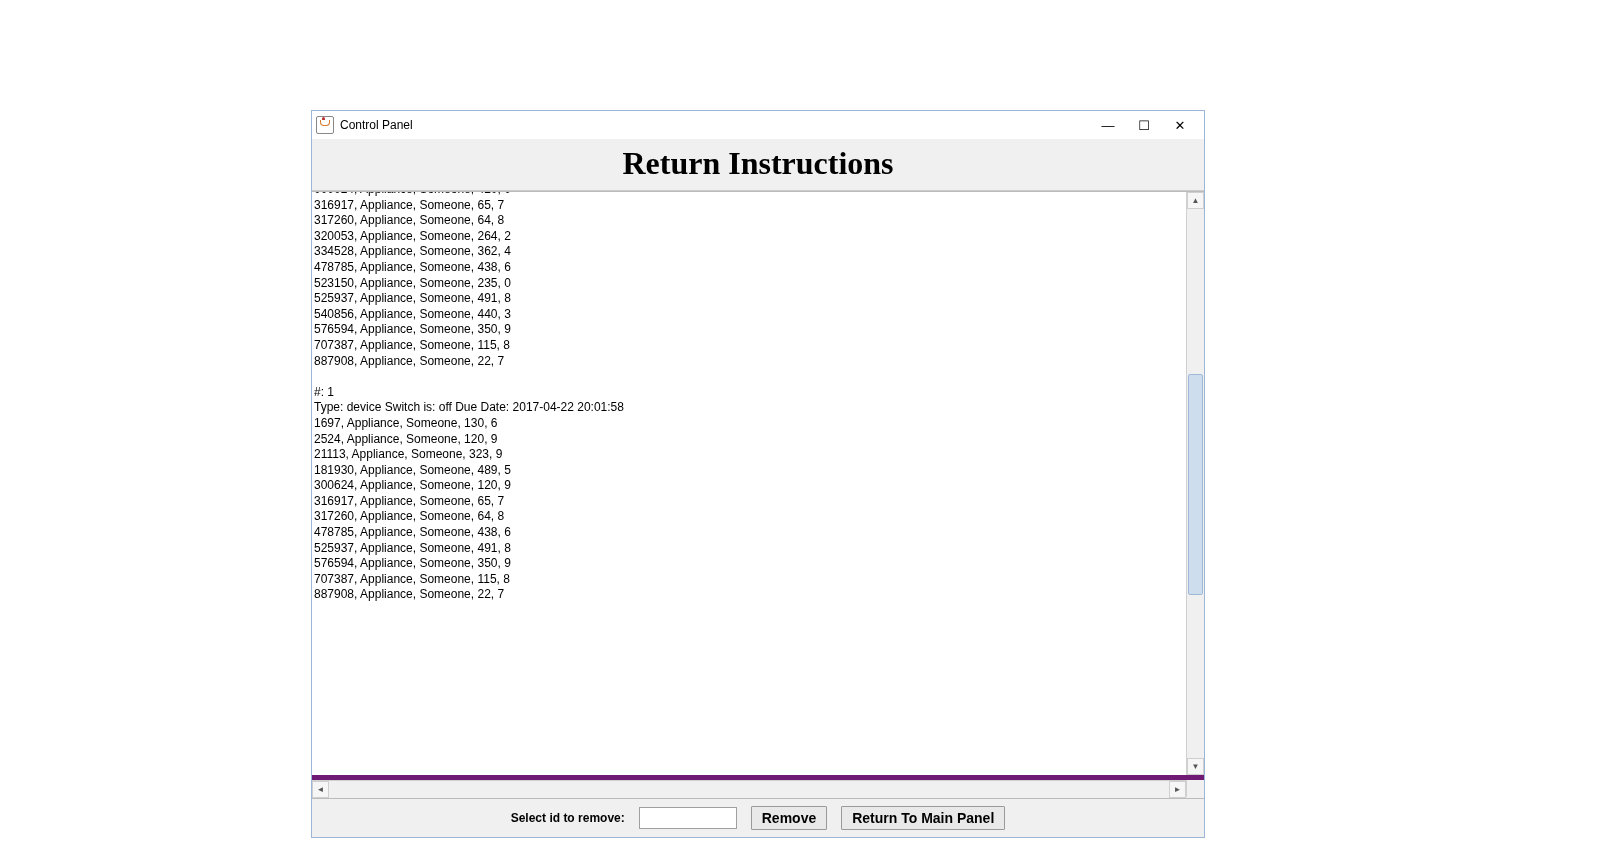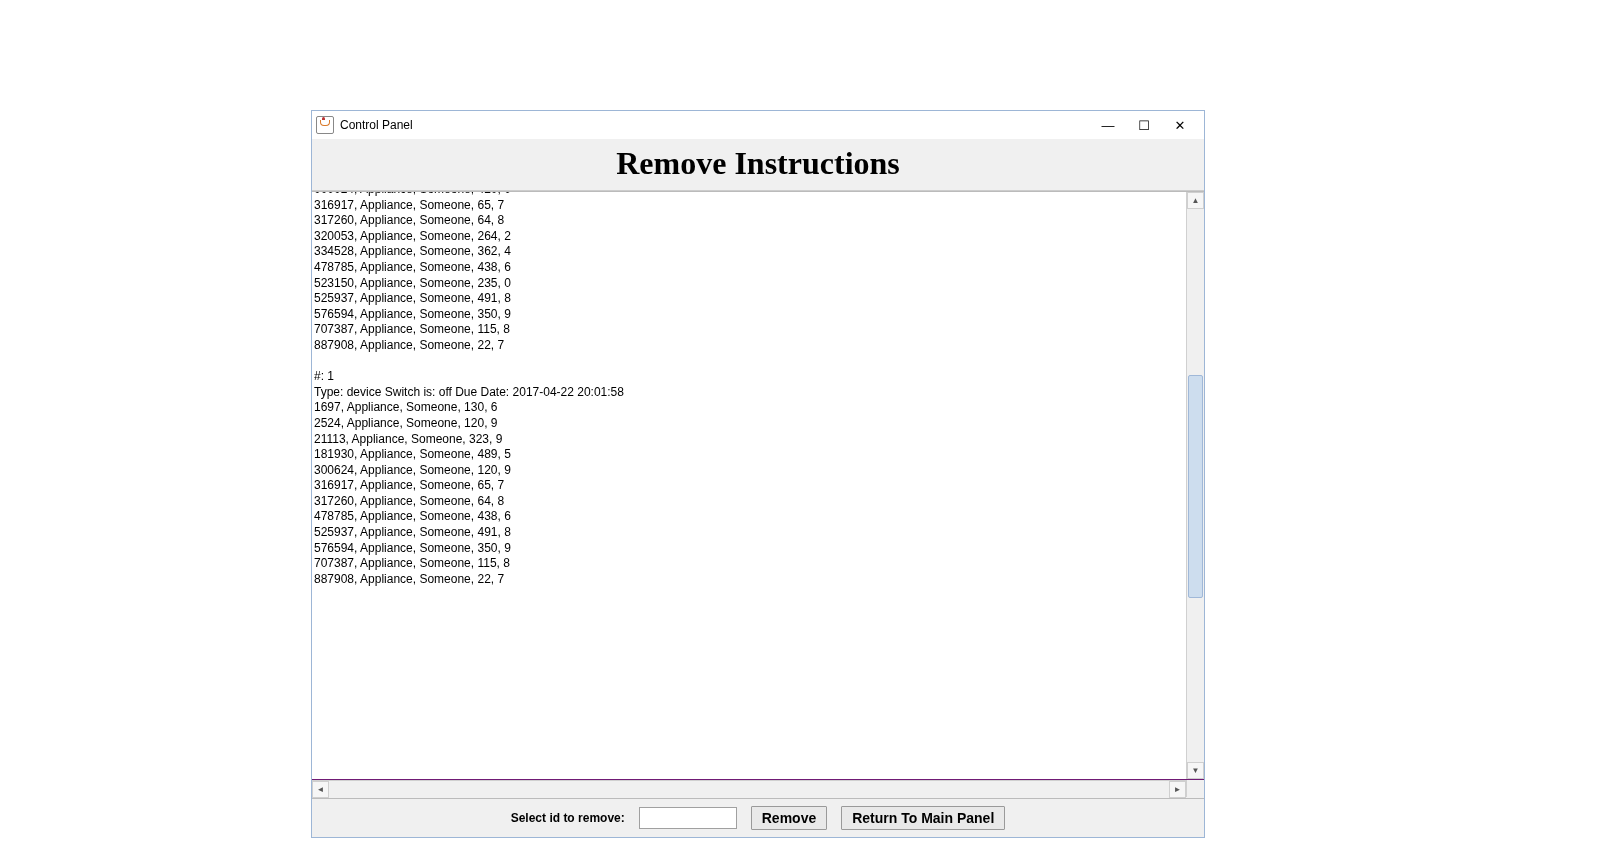--- a/index.html
+++ b/index.html
@@ -92,21 +92,21 @@
     display: flex;
     flex-direction: column;
     border-top: 1px solid #bbb;
     border-bottom: 1px solid #bbb;
     min-height: 0;
   }
   .text-scroll {
     flex: 1;
     display: flex;
     min-height: 0;
-    border-bottom: 1px solid #701a75;
+    border-bottom: 5px solid #701a75;
   }
   .text-body {
     flex: 1;
     padding: 0 2px 2px 2px;
     font-size: 12px;
     font-family: Arial, Helvetica, sans-serif;
     color: #000;
     line-height: 15.6px;
     background: #ffffff;
     overflow: hidden;
@@ -211,33 +211,34 @@
   <div class="titlebar">
     <span class="java-icon"></span>
     <span class="titlebar-title">Control Panel</span>
     <div class="win-controls">
       <span>—</span>
       <span>☐</span>
       <span>✕</span>
     </div>
   </div>
 
-  <div class="header">Remove Instructions</div>
+  <div class="header">Return Instructions</div>
 
   <div class="content-area">
     <div class="text-scroll">
       <div class="text-body">
         <div class="text-line clipped-line">000024, Appliance, Someone, 420, 0</div>
         <div class="text-line">316917, Appliance, Someone, 65, 7</div>
         <div class="text-line">317260, Appliance, Someone, 64, 8</div>
         <div class="text-line">320053, Appliance, Someone, 264, 2</div>
         <div class="text-line">334528, Appliance, Someone, 362, 4</div>
         <div class="text-line">478785, Appliance, Someone, 438, 6</div>
         <div class="text-line">523150, Appliance, Someone, 235, 0</div>
         <div class="text-line">525937, Appliance, Someone, 491, 8</div>
+        <div class="text-line">540856, Appliance, Someone, 440, 3</div>
         <div class="text-line">576594, Appliance, Someone, 350, 9</div>
         <div class="text-line">707387, Appliance, Someone, 115, 8</div>
         <div class="text-line">887908, Appliance, Someone, 22, 7</div>
         <div class="text-line"></div>
         <div class="text-line">#: 1</div>
         <div class="text-line">Type: device Switch is: off Due Date: 2017-04-22 20:01:58</div>
         <div class="text-line">1697, Appliance, Someone, 130, 6</div>
         <div class="text-line">2524, Appliance, Someone, 120, 9</div>
         <div class="text-line">21113, Appliance, Someone, 323, 9</div>
         <div class="text-line">181930, Appliance, Someone, 489, 5</div>

